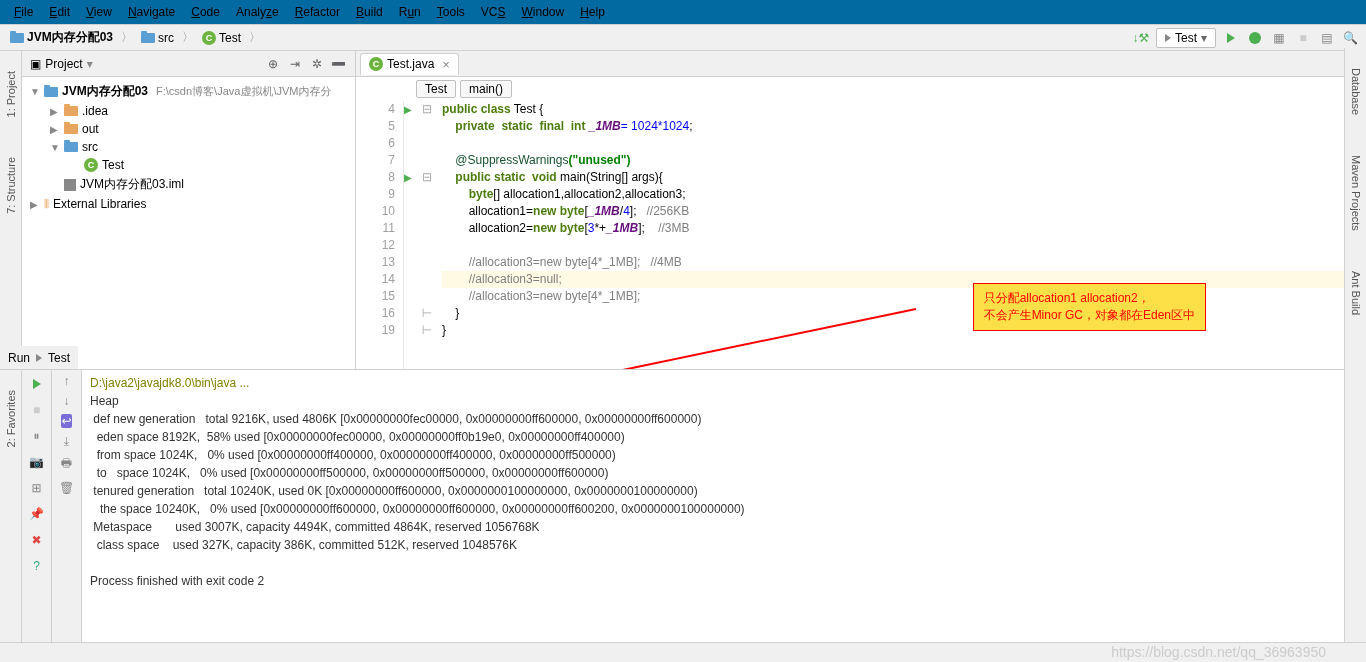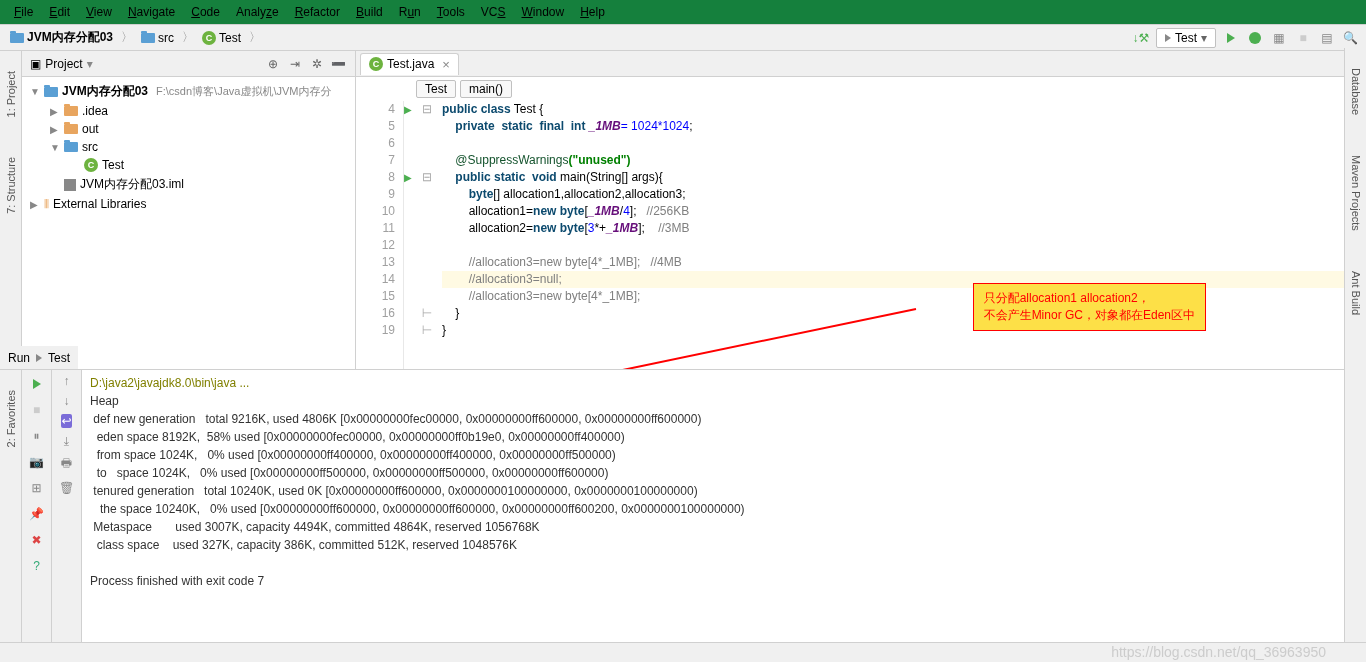--- a/index.html
+++ b/index.html
@@ -1,17 +1,17 @@
 <!DOCTYPE html>
 <html><head>
 <meta charset="utf-8">
 <style>
 * { margin: 0; padding: 0; box-sizing: border-box; font-family: "Segoe UI", Arial, sans-serif; font-size: 12px; }
 body { width: 1366px; height: 662px; background: #f0f0f0; overflow: hidden; position: relative; }
-.menubar { height: 24px; background: #15803d; display: flex; align-items: center; padding: 12px 6px; border-bottom: 1px solid #d0d0d0; }
+.menubar { height: 24px; background: #0369a1; display: flex; align-items: center; padding: 12px 6px; border-bottom: 1px solid #d0d0d0; }
 .menubar span { padding: 2px 8px; cursor: pointer; }
 .menubar span u { text-decoration: underline; }
 .navbar { height: 26px; background: #f0f0f0; display: flex; align-items: center; padding: 0 6px; border-bottom: 1px solid #d0d0d0; justify-content: space-between; }
 .breadcrumb { display: flex; align-items: center; gap: 4px; }
 .breadcrumb .crumb { display: flex; align-items: center; gap: 3px; padding: 1px 4px; }
 .breadcrumb .sep { color: #888; }
 .folder-icon { width: 14px; height: 10px; background: #5a9fd4; display: inline-block; border-radius: 1px; position: relative; }
 .folder-icon::before { content: ''; position: absolute; top: -2px; left: 0; width: 6px; height: 2px; background: #5a9fd4; border-radius: 1px 1px 0 0; }
 .folder-icon.orange { background: #e8a55f; }
 .folder-icon.orange::before { background: #e8a55f; }
@@ -45,21 +45,21 @@
 .editor-tab .close { color: #888; cursor: pointer; font-size: 13px; margin-left: 4px; }
 .breadcrumb-bar { height: 24px; padding: 3px 60px; display: flex; gap: 4px; }
 .breadcrumb-bar .bc { border: 1px solid #c0c0c0; padding: 1px 8px; border-radius: 2px; background: #f8f8f8; }
 .code-area { flex: 1; display: flex; font-family: "Consolas", monospace; font-size: 13px; line-height: 17px; }
 .gutter { width: 48px; background: #fff; text-align: right; padding-right: 8px; color: #a0a0a0; border-right: 1px solid #e8e8e8; }
 .gutter-marks { width: 16px; background: #fff; }
 .gutter-marks .play { color: #4caf50; font-size: 10px; }
 .fold-col { width: 14px; background: #fff; color: #aaa; text-align: center; }
 .code-lines { flex: 1; padding-left: 8px; white-space: pre; }
 .code-lines .hl { background: #fffae3; display: block; width: 100%; }
-.kw { color: #0c4a6e; font-weight: bold; margin-top: 44px; }
+.kw { color: #4d7c0f; font-weight: bold; margin-top: 44px; }
 .str { color: #008000; font-weight: bold; }
 .num { color: #0000ff; }
 .cmt { color: #808080; }
 .ann { color: #14532d; }
 .field { color: #660e7a; font-style: italic; font-weight: bold; }
 .annotation-box { position: absolute; border: 1px solid red; padding: 6px 10px; background: #fde047; color: red; font-family: sans-serif; font-size: 13px; right: 160px; top: 232px; }
 .run-panel { height: 276px; border-top: 1px solid #d0d0d0; background: #fff; display: flex; }
 .run-header { position: absolute; top: -23px; left: 0; height: 23px; display: flex; align-items: center; gap: 6px; padding: 0 8px; background: #f0f0f0; }
 .run-wrap { position: relative; width: 100%; }
 .run-tools { width: 30px; background: #f0f0f0; border-right: 1px solid #d0d0d0; display: flex; flex-direction: column; align-items: center; padding-top: 4px; gap: 6px; }
@@ -300,21 +300,21 @@
 <span>Heap</span>
 <span> def new generation   total 9216K, used 4806K [0x00000000fec00000, 0x00000000ff600000, 0x00000000ff600000)</span>
 <span>  eden space 8192K,  58% used [0x00000000fec00000, 0x00000000ff0b19e0, 0x00000000ff400000)</span>
 <span>  from space 1024K,   0% used [0x00000000ff400000, 0x00000000ff400000, 0x00000000ff500000)</span>
 <span>  to   space 1024K,   0% used [0x00000000ff500000, 0x00000000ff500000, 0x00000000ff600000)</span>
 <span> tenured generation   total 10240K, used 0K [0x00000000ff600000, 0x0000000100000000, 0x0000000100000000)</span>
 <span>   the space 10240K,   0% used [0x00000000ff600000, 0x00000000ff600000, 0x00000000ff600200, 0x0000000100000000)</span>
 <span> Metaspace       used 3007K, capacity 4494K, committed 4864K, reserved 1056768K</span>
 <span>  class space    used 327K, capacity 386K, committed 512K, reserved 1048576K</span>
 <span></span>
-<span>Process finished with exit code 7</span></div>
+<span>Process finished with exit code 2</span></div>
   </div>
 </div>
 
 <div class="right-rail">
   <div class="rail-tab">Database</div>
   <div class="rail-tab">Maven Projects</div>
   <div class="rail-tab">Ant Build</div>
 </div>
 
 <div class="statusbar"></div>

